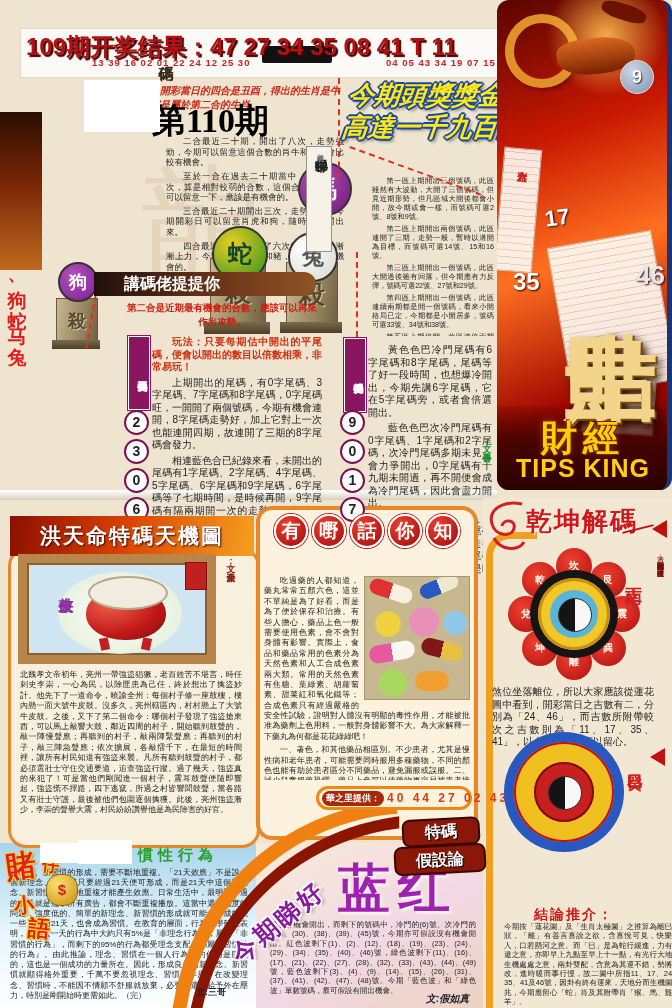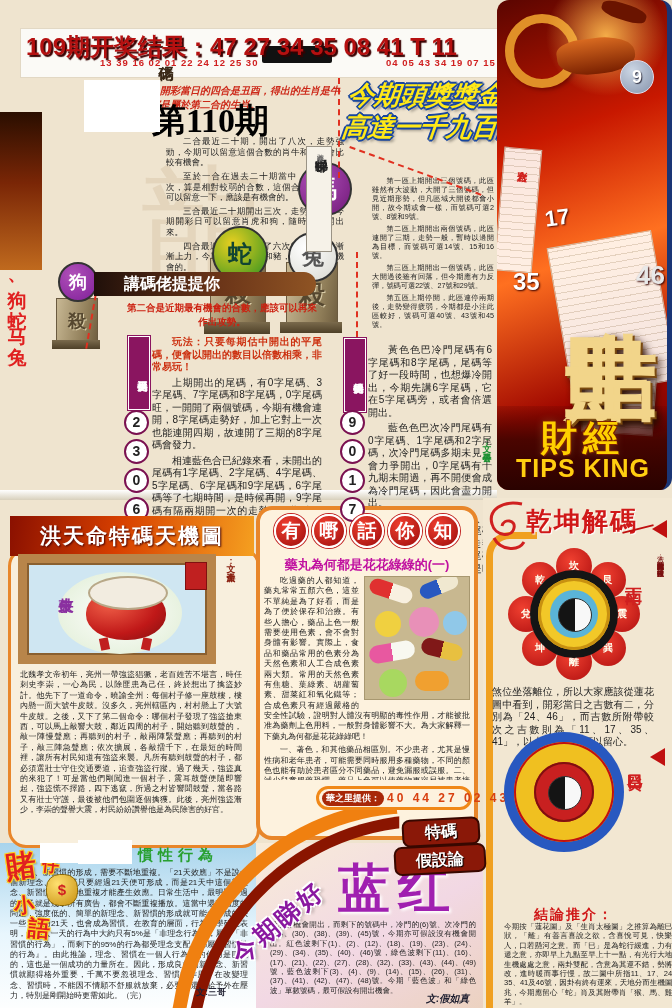--- a/index.html
+++ b/index.html
@@ -124,21 +124,21 @@
   .qtext{font-size:10px;line-height:1.25;z-index:4;}
   .qconcl{font-size:14px;font-weight:bold;color:#d01818;z-index:4;letter-spacing:2px;}
 </style>
 </head>
 <body>
 
 <div id="page">
 
   <div class="abs mast-strip"></div>
   <div class="abs malao vtx">碼佬</div>
-  <div class="abs numrow" style="left:100px;top:57px;">13 39 16 02 01 22 24 12 25 30</div>
+  <div class="abs numrow" style="left:92px;top:57px;">13 39 16 02 01 22 24 12 25 30</div>
   <div class="abs logobox"></div>
   <div class="abs numrow" style="left:386px;top:57px;">04 05 43 34 19 07 15 09 29 27</div>
   <div class="abs headline">109期开奖结果：47 27 34 35 08 41 T 11</div>
 
   <div class="abs killbn"></div>
   <div class="abs killbn-t vtx">殺特肖</div>
   <div class="abs killanimals vtx">狗、蛇、马、兔</div>
 
   <div class="abs wm">龍</div>
   <div class="abs intro">今期先講講，開彩當日的四合是丑酉，得出的生肖是牛和雞，兩個都是屬於第二合的生肖。</div>
@@ -181,20 +181,21 @@
 
   <div class="abs dash" style="left:338px;top:78px;height:100px;border-left:2px dashed;"></div>
   <div class="abs dash" style="left:350px;top:146px;width:140px;border-top:2px dashed;transform:rotate(20deg);transform-origin:0 0;"></div>
   <div class="abs dash" style="left:356px;top:252px;height:85px;border-left:2px dashed;"></div>
   <div class="abs dash" style="left:90px;top:294px;height:55px;border-left:2px dashed;transform:rotate(10deg);"></div>
 
   <div class="abs zones jtxt">
     <p>第一區上期開出三個號碼，此區雖然有大波動，大開了三個號碼，但見近期形勢，但凡區域大開後都會小開，故今期或會一樣，而號碼可選2號、8號和9號。</p>
     <p>第二區上期開出兩個號碼，此區連開了三期，走勢一般，暫時以邊開為目標，而號碼可選14號、15和16號。</p>
     <p>第三區上期開出一個號碼，此區大開過後雖有回落，但今期應有力反彈，號碼可選22號、27號和29號。</p>
+    <p>第四區上期開出一個號碼，此區連續兩期都是開一個號碼，看來小開格局已定，今期都是小開居多，號碼可選33號、34號和38號。</p>
     <p>第五區上期停開，此區連停兩期後，走勢變得疲弱，今期都是小注此區較好，號碼可選40號、43號和45號。</p>
   </div>
 
   <div class="abs taillbl vtx" style="left:128px;top:336px;height:66px;">平尾碼提供</div>
   <div class="abs" style="left:124px;top:410px;z-index:3;">
     <div class="tnum">2</div>
     <div class="tnum">3</div>
     <div class="tnum">0</div>
     <div class="tnum">6</div>
   </div>
@@ -260,21 +261,20 @@
   <div class="abs" style="left:142px;top:638px;width:9px;height:12px;background:#c02020;transform:rotate(12deg);z-index:4;"></div>
   <div class="abs vtx" style="left:56px;top:586px;font-size:15px;font-weight:bold;color:#8a30a0;z-index:5;">牛皮鼓</div>
   <div class="abs" style="left:185px;top:562px;width:20px;height:26px;background:#c02020;border:1px solid #801010;z-index:5;"></div>
   <div class="abs vtx" style="left:224px;top:556px;height:84px;font-size:9px;font-weight:bold;color:#8a2010;z-index:4;">文:洪天命</div>
   <div class="abs story jtxt">北魏孝文帝初年，亮州一帶強盜猖獗，老百姓苦不堪言，時任刺史李崇，一心為民，以除匪患為己任，終於想出了擒盜妙計。他先下了一道命令，曉諭全州：每個村子修一座鼓樓，樓內懸一面大號牛皮鼓。沒多久，亮州轄區內，村村懸上了大號牛皮鼓。之後，又下了第二個命令：哪個村子發現了強盜搶東西，可以馬上敲響大鼓，鄰近四周的村子，開始聽到鼓聲的，敲一陣慢聲應；再聽到的村子，敲兩陣緊聲應；再聽到的村子，敲三陣急聲應；依次擴展，各敲擂千下，在最短的時間裡，讓所有村民知道有強盜來襲。凡所有聽到鼓聲的村子，都必須選壯士守住交通要道，追查強盜行蹤。過了幾天，強盜真的來犯了！可是當他們剛闖進一個村子，震耳鼓聲便隨即響起，強盜慌不擇路，四下逃竄，所過之村皆響聞鼓聲，當各路又有壯士守護，最後被他們包圍逐個擒獲。此後，亮州強盜漸少，李崇的聲譽大震，村民紛紛讚譽他是為民除害的好官。</div>
 
   <div class="abs knowbox"></div>
   <div class="abs" style="left:266px;top:514px;width:202px;text-align:center;z-index:3;">
     <span class="tcirc">有</span><span class="tcirc">嘢</span><span class="tcirc">話</span><span class="tcirc">你</span><span class="tcirc">知</span>
   </div>
-  <div class="abs ksub">藥丸為何都是花花綠綠的(一)</div>
   <div class="abs kbody jtxt">
     <div class="photo">
       <div class="pill" style="left:4px;top:6px;width:44px;height:16px;background:linear-gradient(90deg,#e03030 50%,#f8f0e0 50%);transform:rotate(18deg);"></div>
       <div class="pill" style="left:54px;top:2px;width:40px;height:15px;background:linear-gradient(90deg,#2858c0 50%,#f0e8d0 50%);transform:rotate(-22deg);"></div>
       <div class="pill" style="left:10px;top:34px;width:26px;height:26px;border-radius:50%;background:#f0d040;"></div>
       <div class="pill" style="left:44px;top:30px;width:30px;height:30px;border-radius:50%;background:#e890b8;"></div>
       <div class="pill" style="left:78px;top:34px;width:24px;height:24px;border-radius:50%;background:#90c8e8;"></div>
       <div class="pill" style="left:4px;top:66px;width:46px;height:18px;background:linear-gradient(90deg,#e858a0 50%,#f8f8f0 50%);transform:rotate(-10deg);"></div>
       <div class="pill" style="left:56px;top:64px;width:42px;height:17px;background:linear-gradient(90deg,#801818 50%,#e8c040 50%);transform:rotate(14deg);"></div>
       <div class="pill" style="left:14px;top:92px;width:28px;height:28px;border-radius:50%;background:#a8d860;"></div>

